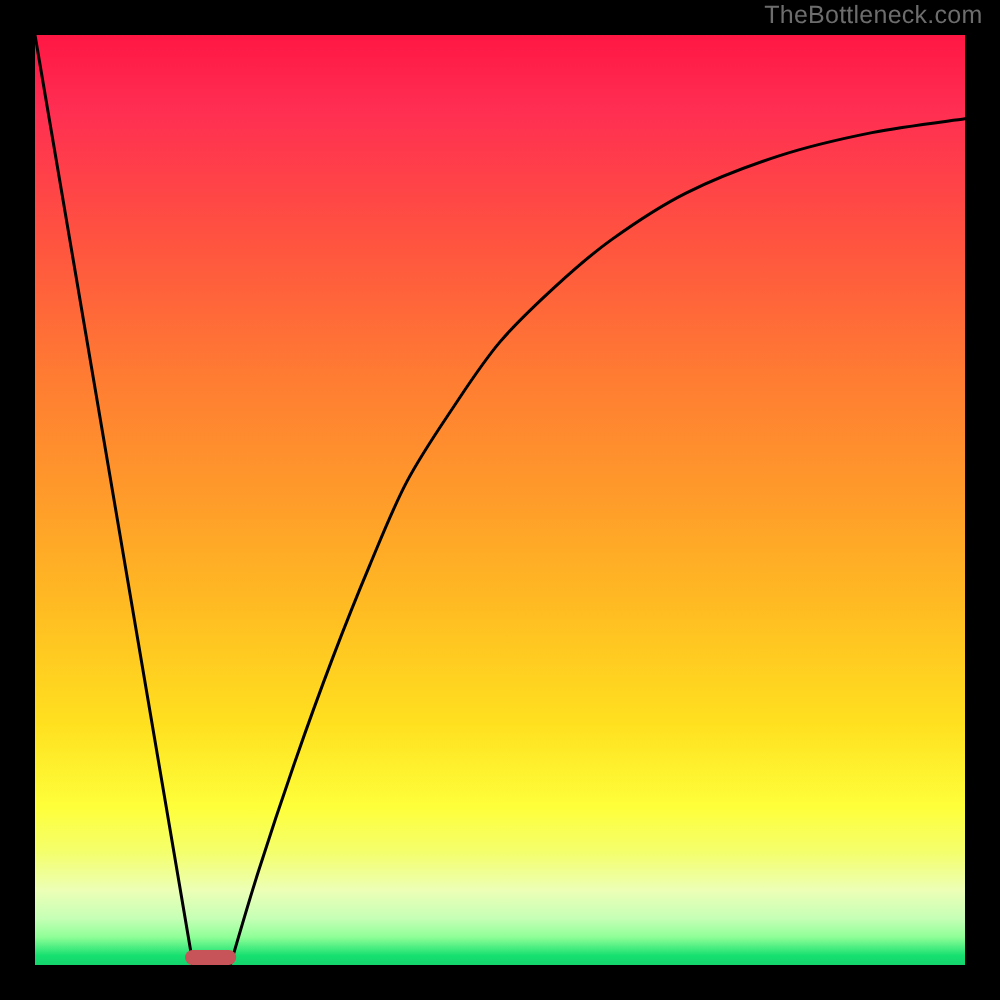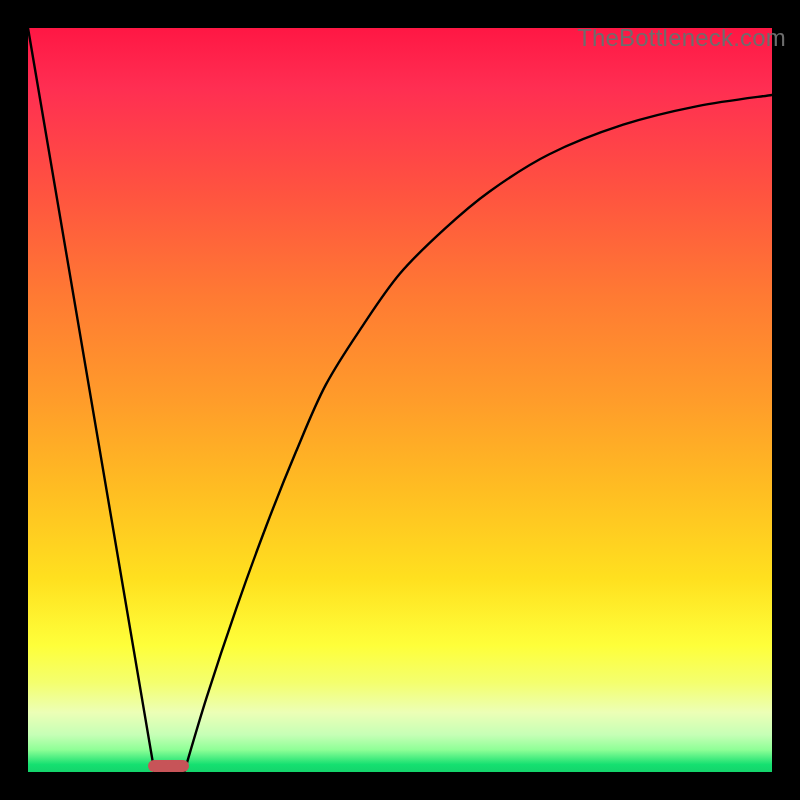--- a/index.html
+++ b/index.html
@@ -51,24 +51,24 @@
   }
   .curve-svg {
     position: absolute;
     left: 0;
     top: 0;
     width: 100%;
     height: 100%;
   }
   .branding {
     position: absolute;
-    top: 24px;
+    top: 1px;
     right: 14px;
     color: #6d6d6d;
-    font-size: 24px;
+    font-size: 20px;
     font-weight: 400;
     letter-spacing: 0.2px;
     margin-left: 48px;
   }
   .rounded-bar {
     position: absolute;
     background: #c75458;
     border-radius: 6px;
   }
 </style>

